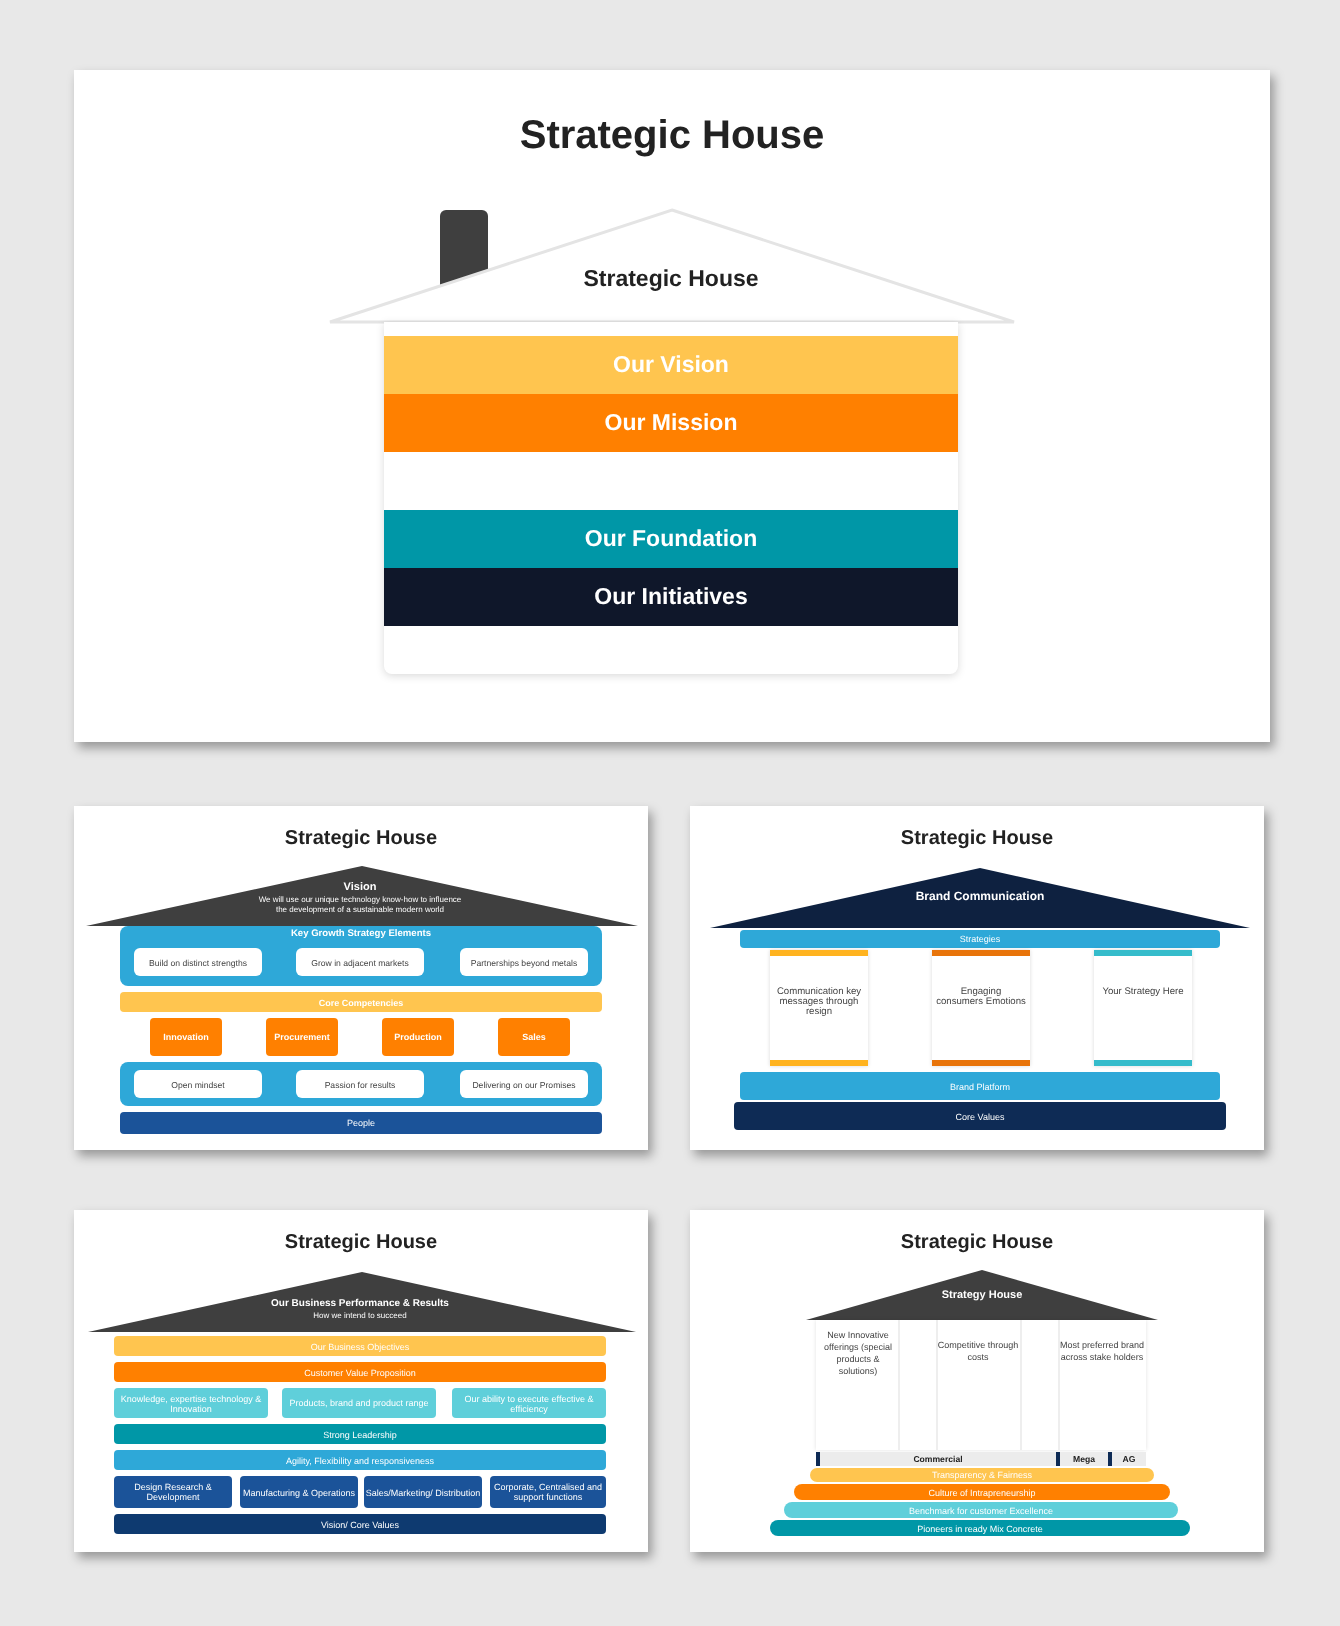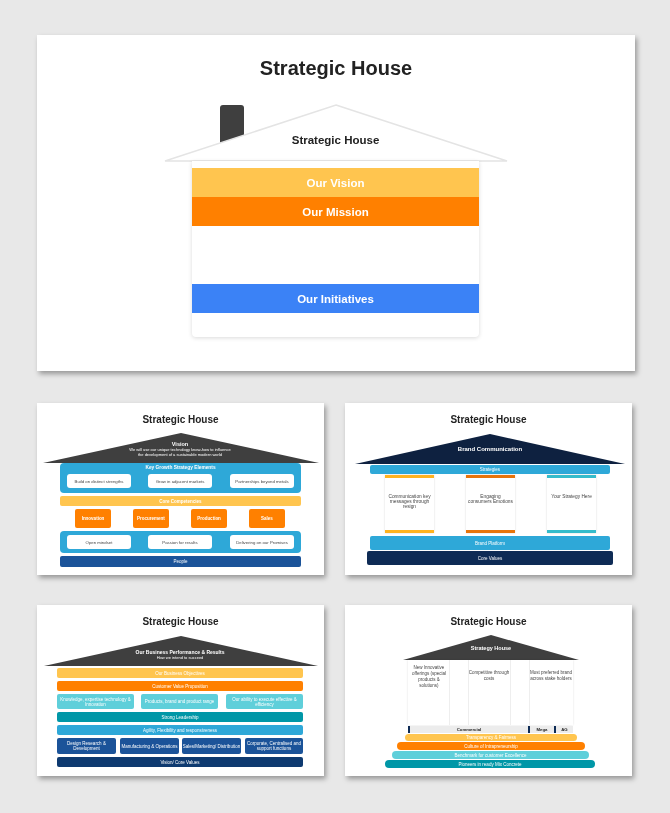--- a/index.html
+++ b/index.html
@@ -27,21 +27,22 @@
 <div class="slide" id="s1">
   <div class="title">Strategic House</div>
   <svg class="abs" style="left:126px;top:68px" width="346" height="64">
     <rect x="57" y="2" width="24" height="44" rx="3" fill="#3F3F3F"></rect>
     <polygon points="173,2 344,58 2,58" fill="#fff" stroke="#e4e4e4" stroke-width="1.5"></polygon>
   </svg>
   <div class="abs center" style="left:155px;top:97px;width:287px;height:16px;font-size:11.5px;font-weight:bold;color:#222">Strategic House</div>
   <div class="abs" style="left:155px;top:126px;width:287px;height:176px;background:#fff;border-radius:0 0 4px 4px;box-shadow:0 1px 4px rgba(0,0,0,0.15)"></div>
   <div class="s1-band center" style="top:162px;background:#FF8000">Our Mission</div>
   <div class="s1-band center" style="top:133px;background:#FFC54F">Our Vision</div>
-  <div class="s1-band center" style="top:249px;background:#3b82f6">Our Initiatives</div>
+  <div class="s1-band center" style="top:220px;background:#0097A7">Our Foundation</div>
+  <div class="s1-band center" style="top:249px;background:#0f172a">Our Initiatives</div>
 </div>
 
 <div class="slide small" id="s2" style="left:37px;top:403px">
   <div class="title">Strategic House</div>
   <svg class="abs" style="left:6px;top:30px" width="276" height="32">
       <polygon points="138,0 276,30 0,30" fill="#3F3F3F"></polygon>
     </svg>
   <div class="abs" style="left:60px;top:38px;width:166px;text-align:center;color:#fff">
     <div style="font-size:5.5px;font-weight:bold">Vision</div>
     <div style="font-size:4px;line-height:5px">We will use our unique technology know-how to influence</div>

